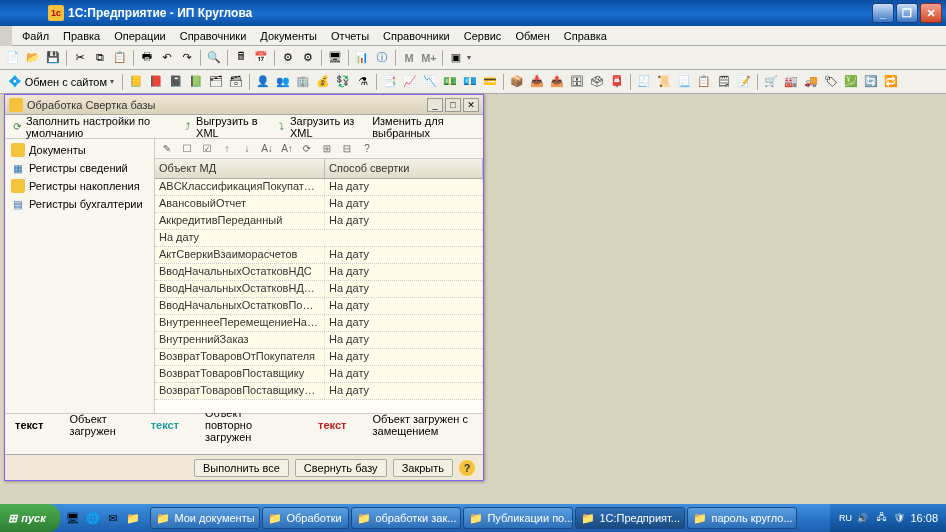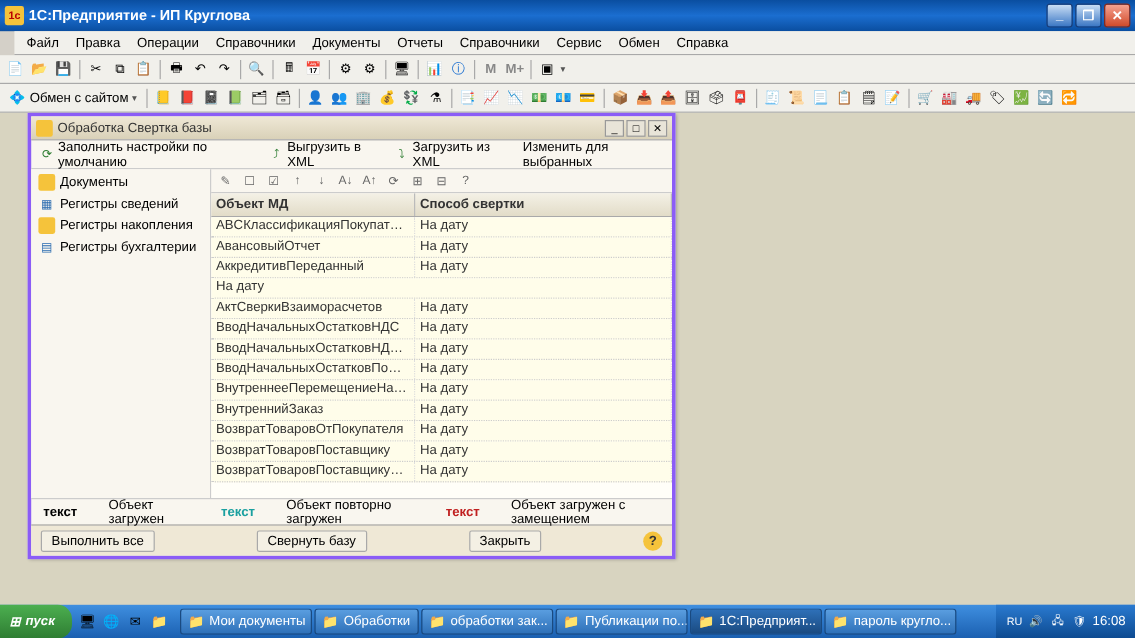--- a/index.html
+++ b/index.html
@@ -1,36 +1,36 @@
 <!DOCTYPE html>
 <html><head>
 <meta charset="utf-8">
 <style>
 * { box-sizing: border-box; margin: 0; padding: 0; font-family: Tahoma, Arial, sans-serif; font-size: 11px; }
 body { width: 946px; height: 532px; background: #d4d0c8; overflow: hidden; position: relative; }
 
 .titlebar { height: 26px; background: linear-gradient(180deg, #0a4ea0 0%, #1b6ed0 50%, #0a4ea0 100%); display: flex; align-items: center; padding: 0 4px; color: #fff; }
-.titlebar .icon { width: 16px; height: 16px; background: #f5c33b; border-radius: 2px; margin-right: 4px; display:inline-flex; align-items:center; justify-content:center; font-size:9px; color:#b00; font-weight:bold;}
+.titlebar .icon { width: 16px; height: 16px; background: #f5c33b; border-radius: 2px; margin-right: 4px; display:inline-flex; align-items:center; justify-content:center; font-size:9px; color:#b00; font-weight:bold;margin-left:44px;}
 .titlebar .title { flex: 1; font-weight: bold; font-size: 12px; }
 .winbtns { display: flex; gap: 2px; }
 .winbtn { width: 22px; height: 20px; background: linear-gradient(180deg,#c9def5,#3b77c4); border: 1px solid #1a3f7a; border-radius: 3px; display: flex; align-items: center; justify-content: center; color: #fff; font-weight: bold; font-size: 11px; cursor: pointer;}
 .winbtn.close { background: linear-gradient(180deg,#f6a290,#d04a2a); border-color:#8a2a1a;}
 
 .menubar { height: 20px; background: #f1f0eb; border-bottom: 1px solid #a9a9a9; display: flex; align-items: center; padding: 0 4px; gap: 2px; margin-left: 12px; }
 .menubar span { padding: 2px 6px; cursor: pointer; }
 
 .toolbar { background: #f1f0eb; border-bottom: 1px solid #a9a9a9; display: flex; align-items: center; padding: 2px 4px; gap: 2px; flex-wrap: nowrap; height: 24px;}
 .toolbar .tbtn { width: 18px; height: 18px; border: 1px solid transparent; display: inline-flex; align-items: center; justify-content: center; font-size: 11px; cursor:pointer; border-radius:2px;}
 .toolbar .sep { width: 1px; height: 16px; background: #a9a9a9; margin: 0 2px; }
 .toolbar .txtlabel { padding: 0 4px; cursor:pointer; display:flex; align-items:center; gap:3px;}
 .arrow { font-size:8px; color:#555; }
 
 .workarea { position: absolute; top: 94px; left: 0; right: 0; bottom: 28px; background: #d8d4c0; }
 
-.inner-window { position: absolute; left: 23px; top: 0; width: 540px; background: #f9f6ef; border: 3px solid #8b5cf6; box-shadow: 1px 1px 3px rgba(0,0,0,.3); }
+.inner-window { position: absolute; left: 4px; top: 0; width: 480px; background: #f9f6ef; border: 1px solid #8b5cf6; box-shadow: 1px 1px 3px rgba(0,0,0,.3); }
 .inner-title { height: 20px; background: linear-gradient(180deg,#efe8d6,#d9d1b8); display: flex; align-items: center; padding: 0 4px; border-bottom: 1px solid #a9a9a9; }
 .inner-title .icon { width:14px; height:14px; background:#f5c33b; margin-right:4px; border-radius:2px;}
 .inner-title .t { flex:1; font-weight: normal; color:#333;}
 .inner-title .wbtn { width:16px; height:14px; border:1px solid #999; background:#e8e4d8; margin-left:2px; display:flex; align-items:center; justify-content:center; font-size:9px; cursor:pointer;}
 
 .tabstrip { display: flex; height: 22px; background:#ece7d8; border-bottom:1px solid #a9a9a9; padding-top:3px; padding-left:2px; gap:0;}
 .tab { padding: 3px 8px; border:1px solid #a9a9a9; border-bottom:none; background:#ece7d8; border-radius:3px 3px 0 0; margin-right:-1px; cursor:pointer; position:relative;}
 .tab.active { background:#f9f6ef; border-bottom:1px solid #f9f6ef; z-index:2;}
 
 .subtoolbar { height: 24px; display:flex; align-items:center; padding:0 4px; gap:6px; border-bottom:1px solid #ccc;}
@@ -43,34 +43,34 @@
 .navitem .nicon { width:14px; height:14px; display:inline-flex; align-items:center; justify-content:center; font-size:10px;}
 .nicon.orange { background:#f5c33b; border-radius:2px;}
 .nicon.blue { color:#2b6cb0;}
 
 .rightpane { flex:1; display:flex; flex-direction:column; min-width:0;}
 .gridtoolbar { height:20px; display:flex; align-items:center; gap:4px; padding:0 4px; border-bottom:1px solid #ccc;}
 .gridtoolbar .gbtn { width:16px; height:16px; display:inline-flex; align-items:center; justify-content:center; font-size:10px; color:#666; cursor:pointer;}
 
 .grid { flex:1; overflow:hidden; position:relative;}
 .gridheader { display:flex; background:linear-gradient(180deg,#f4f1e6,#e2dcc8); border-bottom:1px solid #a9a9a9; height:20px;}
-.gridheader .col { padding:3px 4px; border-right:1px solid #bbb; font-weight:bold; color:#333;}
+.gridheader .col { padding:3px 4px; border-right:1px solid #bbb; font-weight:normal; color:#333;}
 .gridbody { overflow-y:auto; height: calc(100% - 20px); background:#fffef8;}
 .gridrow { display:flex; height:17px; border-bottom:1px dotted #ccc; background:#fffdea;}
 .gridrow .cell { padding:1px 4px; border-right:1px dotted #ddd; overflow:hidden; white-space:nowrap; text-overflow:ellipsis; color:#333;}
 .col1 { width: 170px; }
 .col2 { flex:1; }
 
 .legend { height:22px; display:flex; align-items:center; gap:22px; padding:0 6px; border-top:1px solid #ccc; font-size:11px;}
 .legend .lb { padding:1px 4px; }
 .legend .black { color:#000; font-weight:bold;}
 .legend .cyan { color:#1aa0a0; font-weight:bold;}
 .legend .red { color:#c02020; font-weight:bold;}
 
-.bottombar { height:26px; display:flex; align-items:center; justify-content:space-between; gap:6px; padding:0 8px; border-top:1px solid #a9a9a9; background:#efe8d6;}
+.bottombar { height:26px; display:flex; align-items:center; justify-content:flex-end; gap:6px; padding:0 8px; border-top:1px solid #a9a9a9; background:#efe8d6;margin-top:19px;}
 .bottombar .bbtn { padding:2px 8px; border:1px solid #a9a9a9; background:#f4f0e4; border-radius:2px; cursor:pointer;}
 .bottombar .help { width:16px; height:16px; border-radius:50%; background:#f5c33b; display:flex; align-items:center; justify-content:center; font-weight:bold; color:#333; cursor:pointer;}
 
 .taskbar { position:absolute; bottom:0; left:0; right:0; height:28px; background:linear-gradient(180deg,#3f8fe0,#1a5fb0); display:flex; align-items:center;}
 .start { height:28px; padding:0 14px 0 8px; background:linear-gradient(180deg,#4caf50,#2e7d32); color:#fff; font-weight:bold; font-style:italic; display:flex; align-items:center; gap:4px; border-radius:0 12px 12px 0;}
 .ql { display:flex; gap:2px; padding:0 4px;}
 .ql .qi { width:18px; height:18px; display:flex; align-items:center; justify-content:center; border-radius:2px; cursor:pointer;}
 .tasks { display:flex; gap:2px; padding:0 4px; flex:1; overflow:hidden;}
 .taskbtn { height:22px; padding:0 6px; background:linear-gradient(180deg,#5a9ee0,#2e70b8); border:1px solid #1a4a80; border-radius:3px; color:#fff; display:flex; align-items:center; gap:4px; cursor:pointer; max-width:110px; overflow:hidden; white-space:nowrap;}
 .taskbtn.active { background:linear-gradient(180deg,#2e70b8,#1a4a80);}

